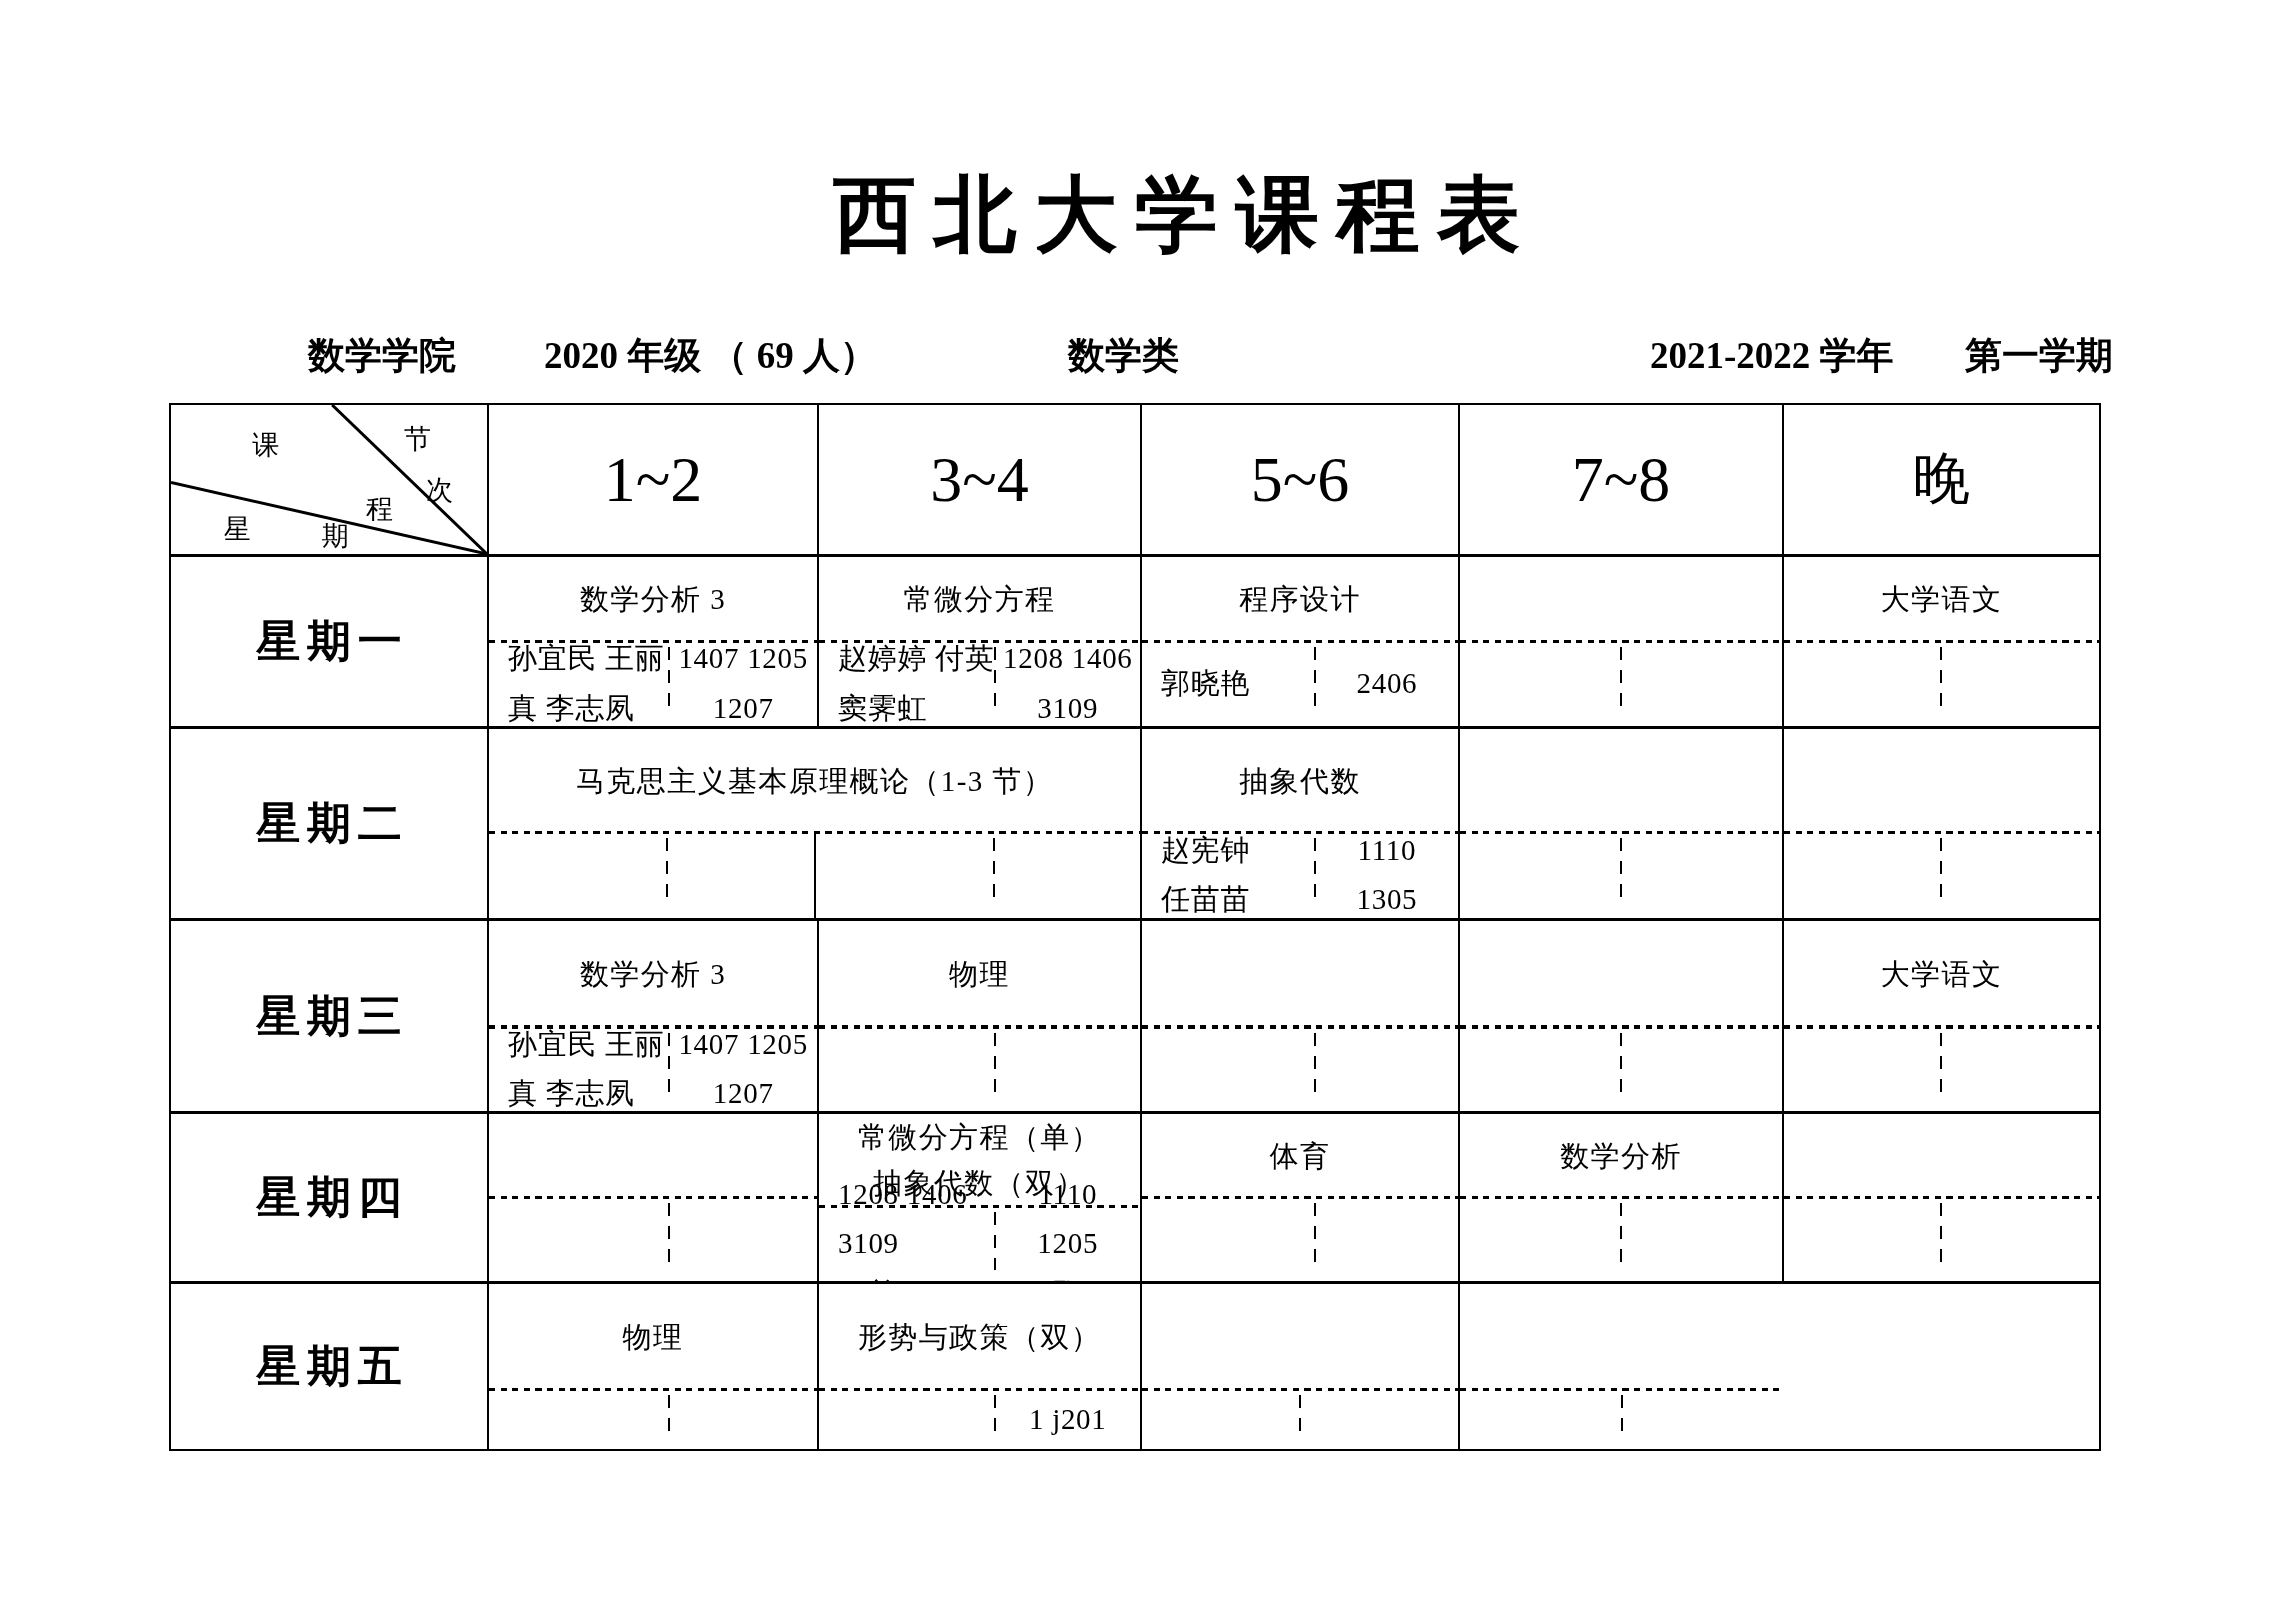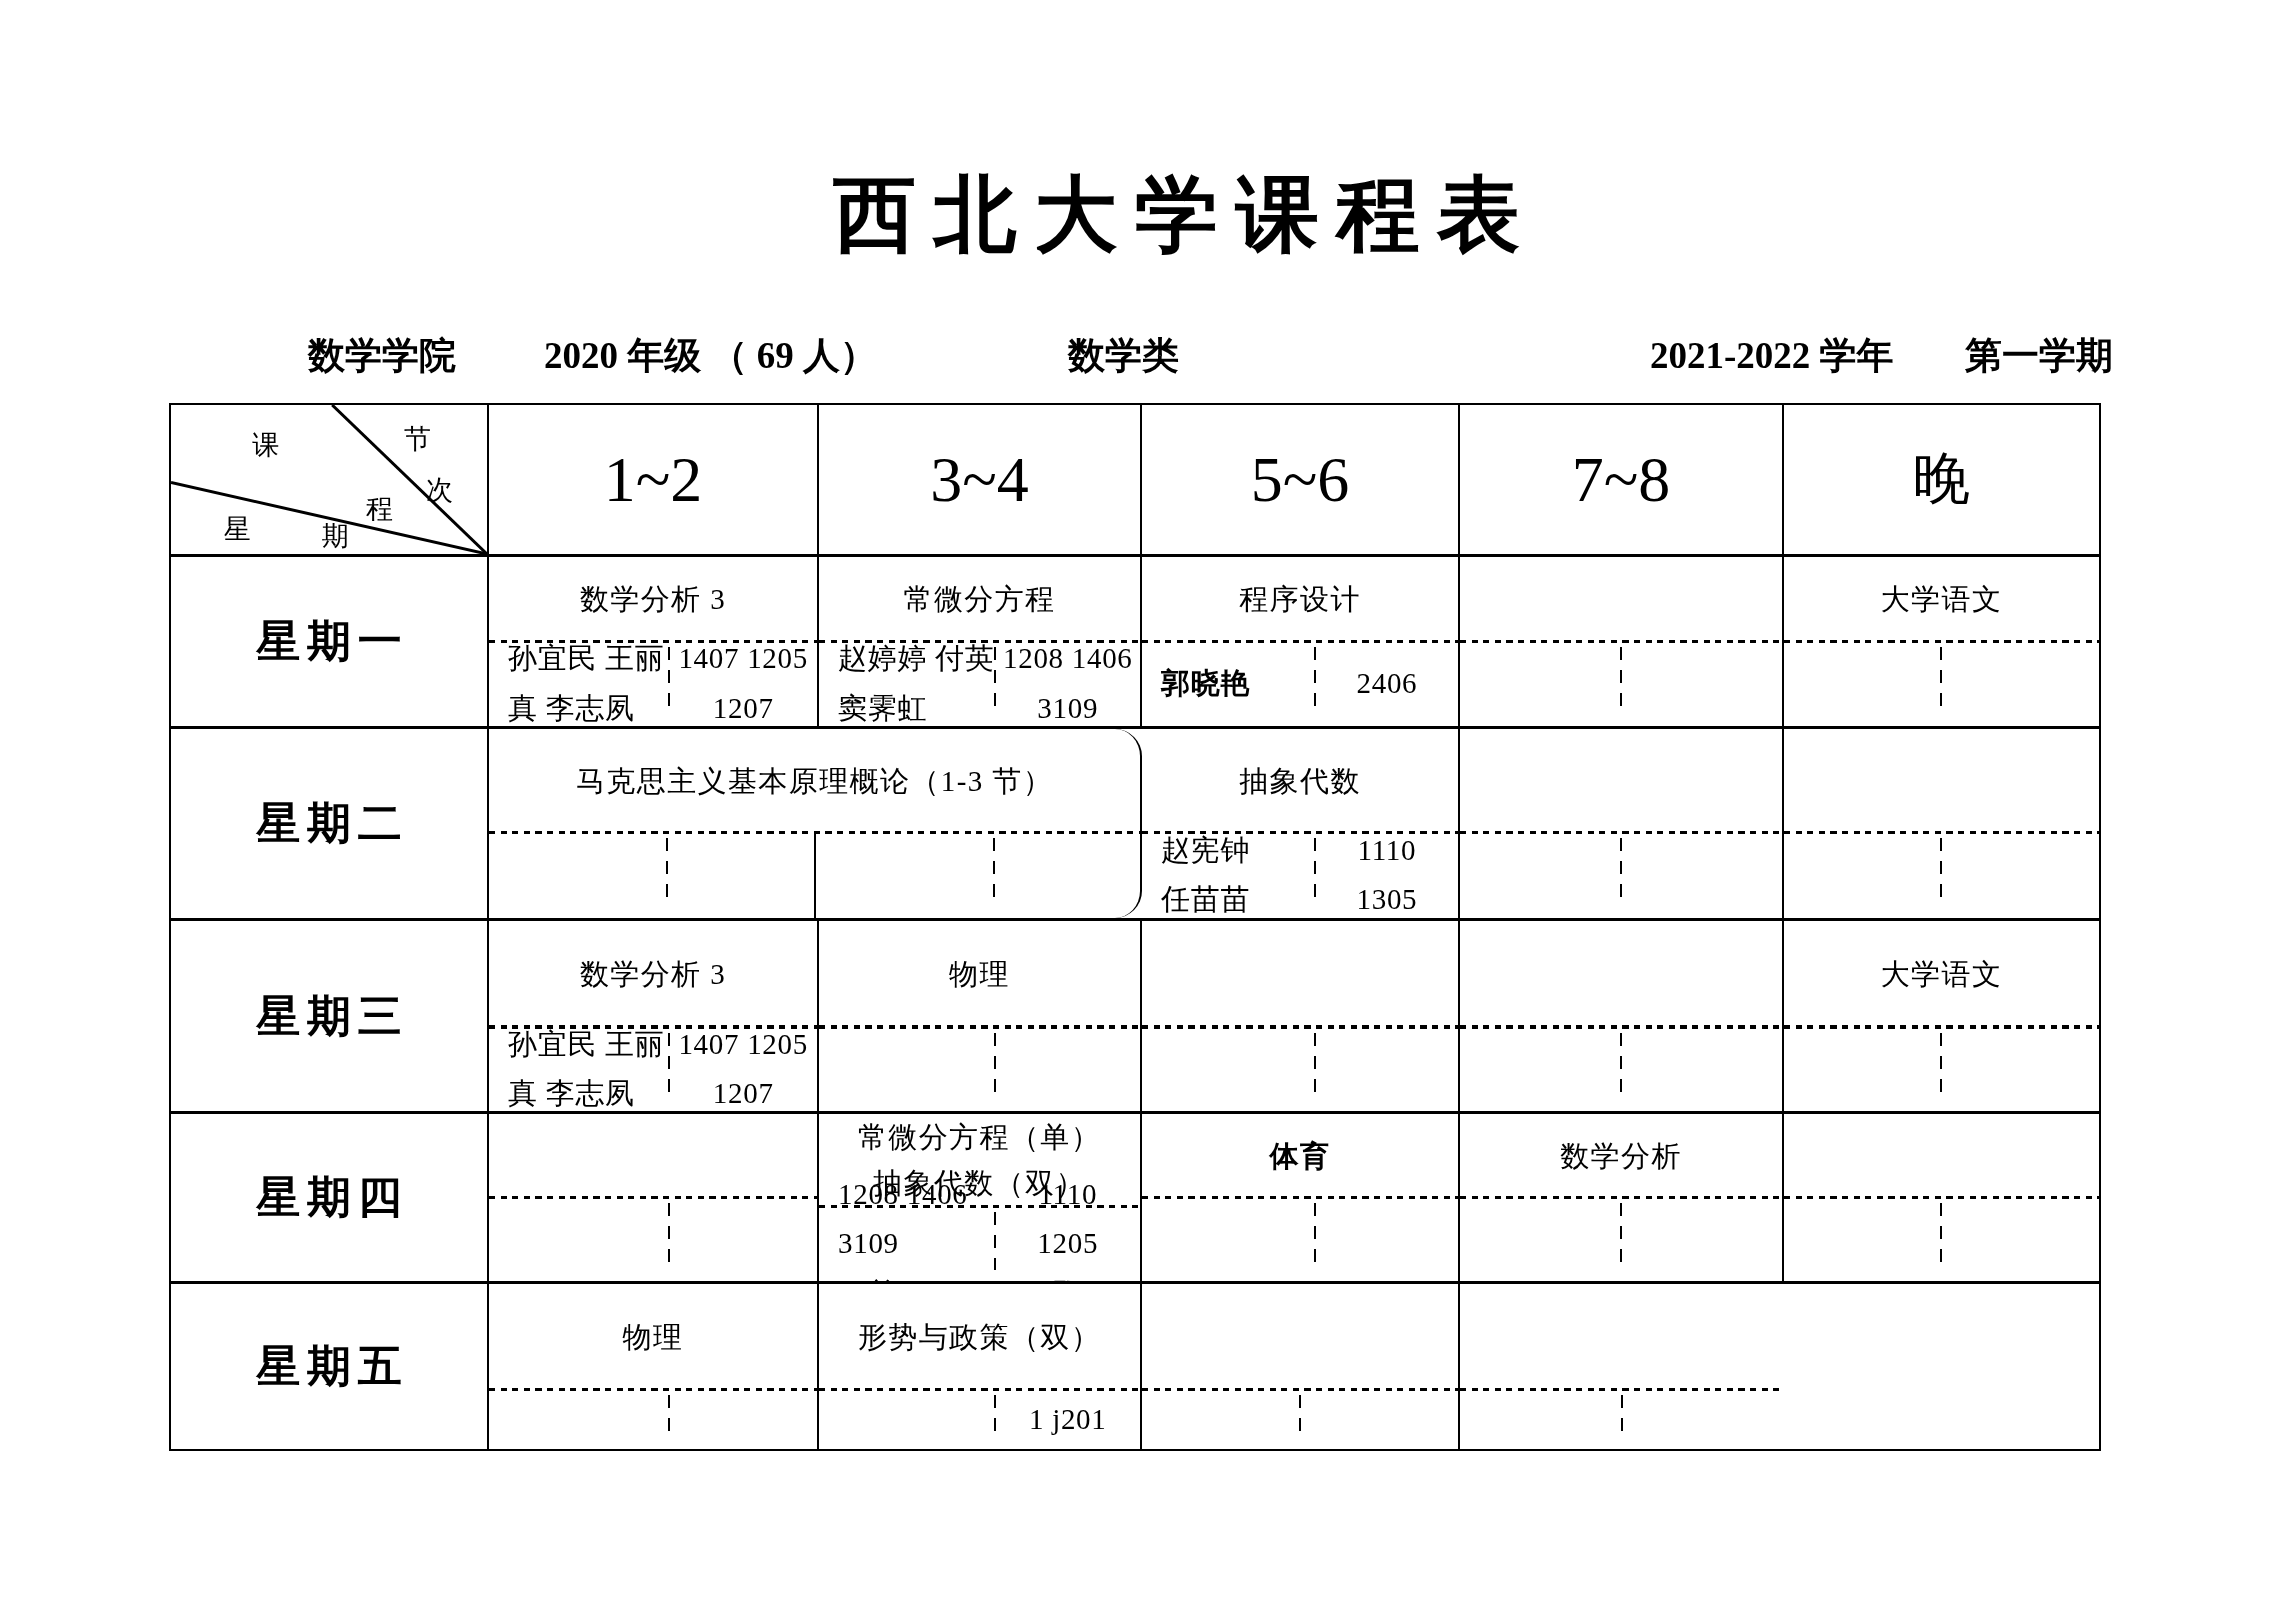--- a/index.html
+++ b/index.html
@@ -55,21 +55,21 @@
   .room{flex:1;position:relative;display:flex;flex-direction:column;justify-content:center;
         align-items:center;font-size:29px;line-height:1.7;letter-spacing:0.7px;text-align:center;}
   .room::before{content:"";position:absolute;left:-1.4px;top:5.5px;bottom:11px;width:2px;
         background:repeating-linear-gradient(180deg,#000 0 13px,transparent 13px 23px);}
   .col-4 .teach,.col-5 .teach{flex-basis:50%;}
 
   .half{flex:1;display:flex;min-width:0;}
   .half + .half{border-left:2px solid #000;}
   .half .teach{flex:0 0 55%;}
 
-  .b{font-weight:bold;}
+  .b{font-weight:normal;}
 </style>
 </head>
 <body>
 
 <div id="page">
 
   <div class="title">西北大学课程表</div>
 
   <div class="info-item info-dept">数学学院</div>
   <div class="info-item info-grade">2020 年级 （ 69 人）</div>
@@ -164,21 +164,21 @@
             <div>大学语文</div>
           </div>
           <div class="lower">
             <div class="teach"></div>
             <div class="room"></div>
           </div>
         </div>
       </div>
       <div class="trow r1">
         <div class="cell day">星期二</div>
-        <div class="cell col-1" style="grid-column: span 2; border-radius: 27px;">
+        <div class="cell col-1" style="grid-column: span 2;">
           <div class="course">
             <div>马克思主义基本原理概论（1-3 节）</div>
           </div>
           <div class="lower">
             <div class="half">
               <div class="teach"></div>
               <div class="room"></div>
             </div>
             <div class="half">
               <div class="teach"></div>

